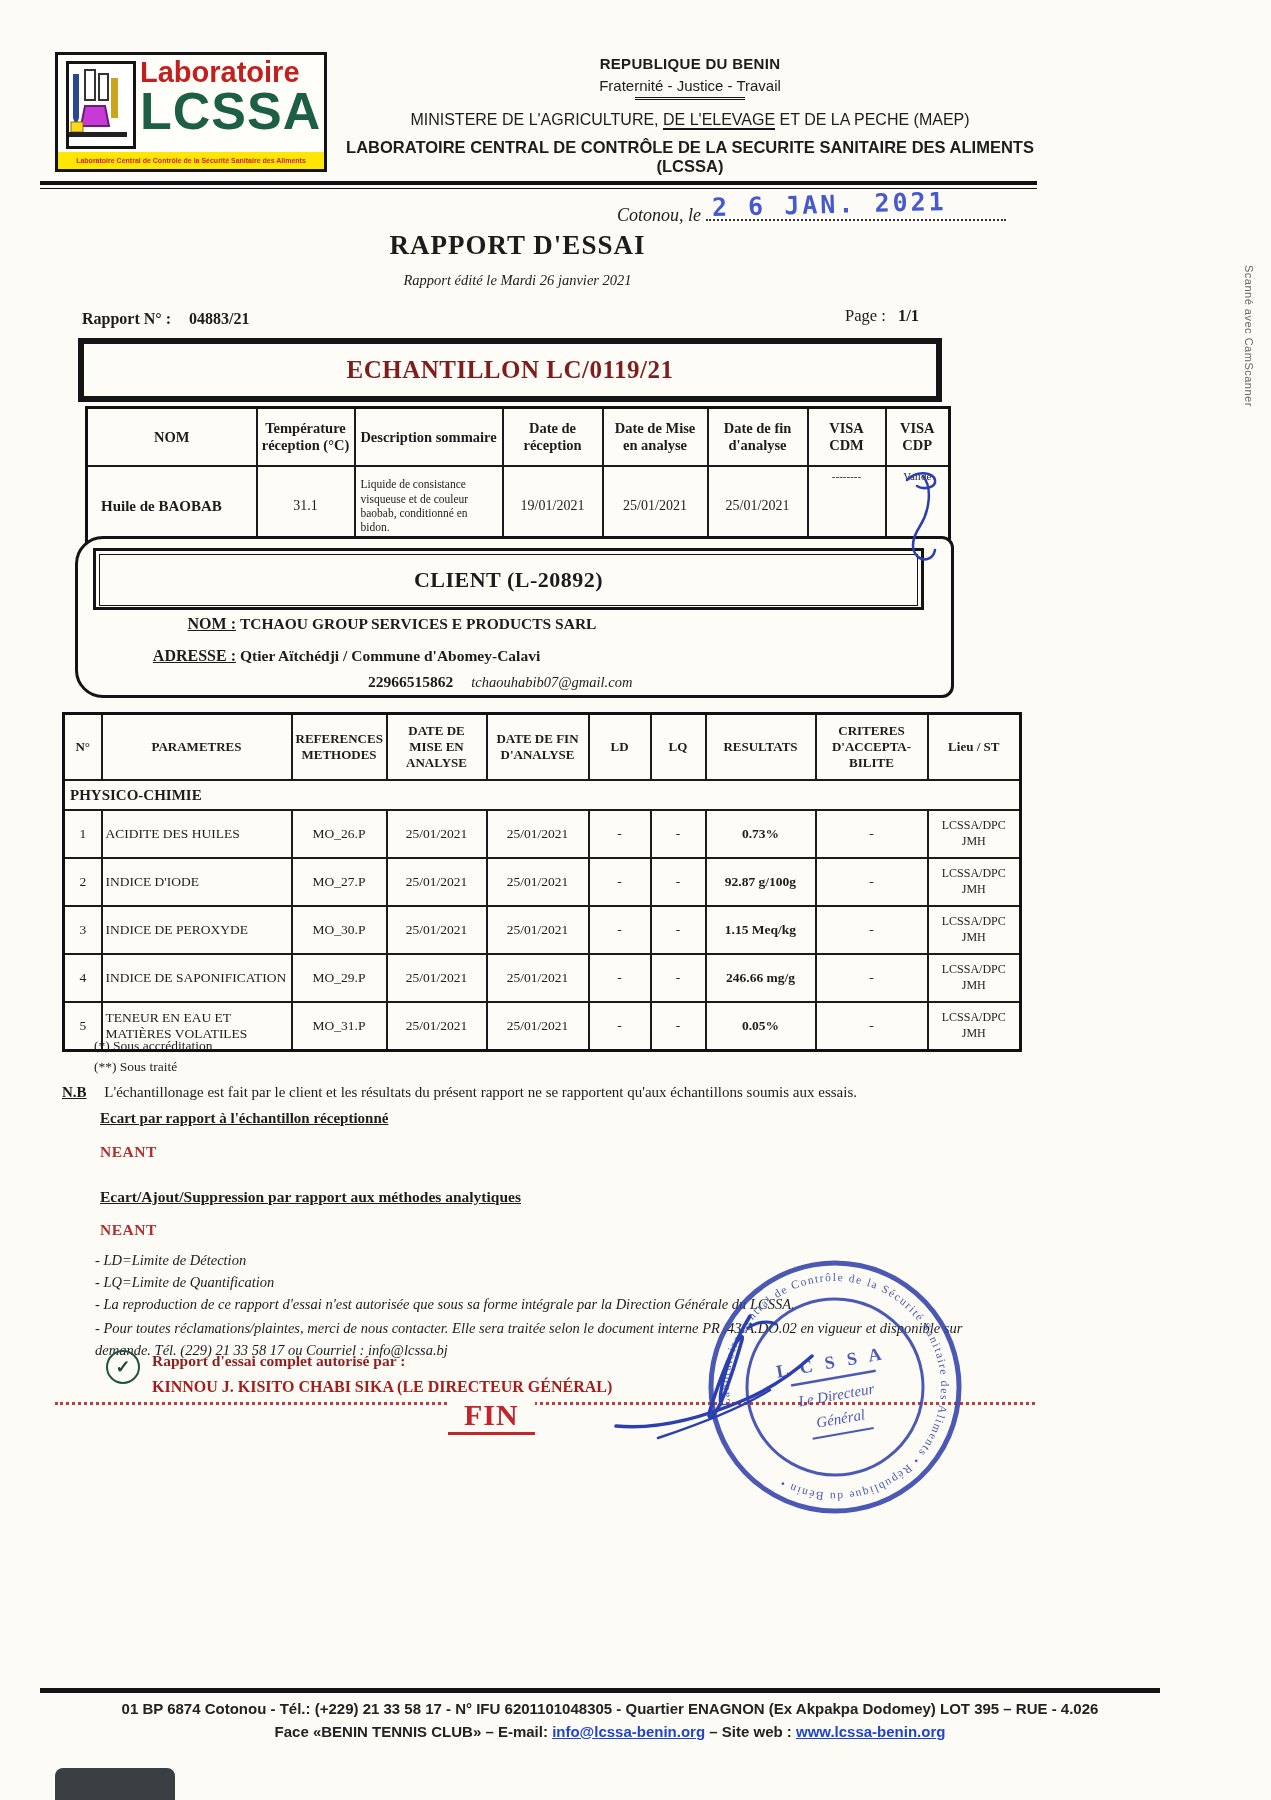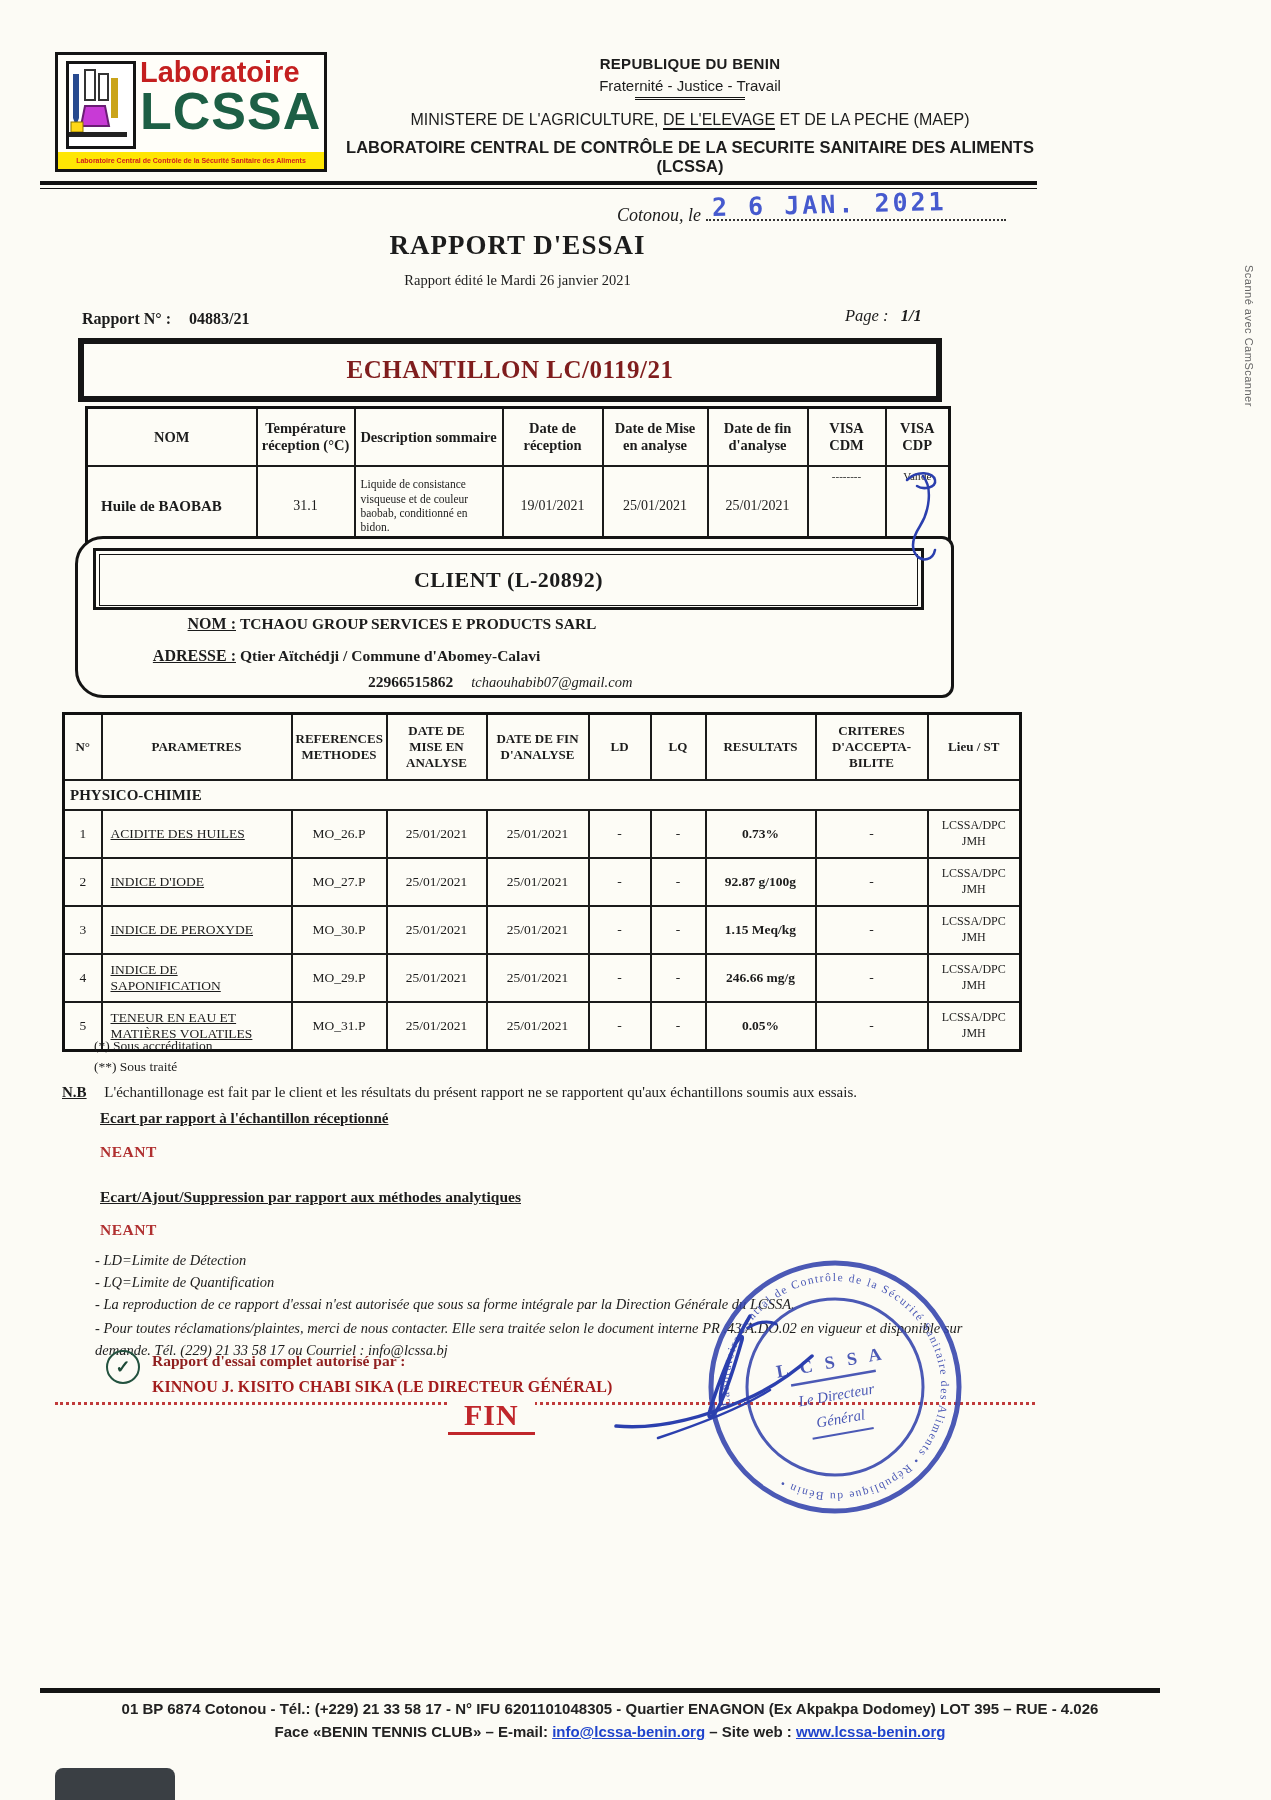--- a/index.html
+++ b/index.html
@@ -27,23 +27,23 @@
   .lab-line{font-size:16.5px;font-weight:bold;margin-top:9px;}
 
   .top-rule{left:40px;top:181px;width:997px;height:3px;border-top:4px solid #111;border-bottom:1px solid #111;}
 
   
   .cotonou{left:617px;top:203px;font-style:italic;font-size:18px;}
   .cotonou .dots{display:inline-block;width:300px;border-bottom:2px dotted #333;height:16px;}
   .date-stamp{left:712px;top:190px;font-family:"DejaVu Sans Mono",monospace;font-weight:bold;font-size:25px;
               color:#3d52cc;letter-spacing:3px;transform:rotate(-1.5deg);opacity:.95;white-space:nowrap;}
   .doc-title{left:0;top:230px;width:1035px;text-align:center;font-size:27px;font-weight:bold;letter-spacing:1px;}
-  .doc-subtitle{left:0;top:272px;width:1035px;text-align:center;font-size:14.5px;}
+  .doc-subtitle{left:0;top:272px;width:1035px;text-align:center;font-style:italic;font-size:14.5px;}
   .report-no{left:82px;top:310px;font-size:16px;font-weight:bold;}
-  .page-no{left:845px;top:306px;font-size:16.5px;font-style:italic;}
+  .page-no{left:845px;top:306px;font-size:16.5px;}
   .page-no b{margin-left:8px;}
   .camscanner{left:1243px;top:265px;writing-mode:vertical-rl;font-family:"Liberation Sans",sans-serif;
               font-size:11px;color:#666;letter-spacing:.5px;}
 
   
   .ech-box{left:78px;top:338px;width:852px;height:52px;border:6px solid #151515;
            display:flex;align-items:center;justify-content:center;background:#fdfcf6;}
   .ech-title{color:#7f1d1d;font-size:25px;font-weight:bold;letter-spacing:.5px;}
 
   table{border-collapse:collapse;table-layout:fixed;background:#fdfcf6;}
@@ -71,21 +71,21 @@
   .client-row3{position:absolute;left:290px;top:134px;}
   .client-val-off{display:inline-block;min-width:118px;text-align:right;}
   .client-email{font-style:italic;font-weight:normal;font-size:14.5px;margin-left:14px;}
 
   
   .params-table{left:62px;top:712px;width:957px;border:3px solid #111;}
   .params-table th,.params-table td{border:2px solid #1b1b1b;padding:1px 3px;}
   .params-table th{font-size:13px;font-weight:bold;text-align:center;height:62px;line-height:1.25;}
   .params-table td{font-size:13.5px;text-align:center;height:44px;}
   .params-table .sec-row td{height:26px;text-align:left;font-weight:bold;font-size:15px;padding-left:5px;}
-  .params-table .param-cell{text-align:left;padding-left:8px;text-decoration:underline;}
+  .params-table .param-cell{text-align:left;}
   .params-table .result-cell{font-weight:600;}
   .params-table .lieu-cell{font-size:12px;line-height:1.3;}
 
   
   .note{font-size:13.5px;padding-left:32px;}
   .n-star1{left:62px;top:1038px;}
   .n-star2{left:62px;top:1059px;}
   .nb-line{left:62px;top:1084px;width:960px;font-size:15px;}
   .nb-label{font-weight:bold;text-decoration:underline;margin-right:14px;}
   .ecart1{left:100px;top:1110px;font-size:15px;font-weight:bold;text-decoration:underline;}

